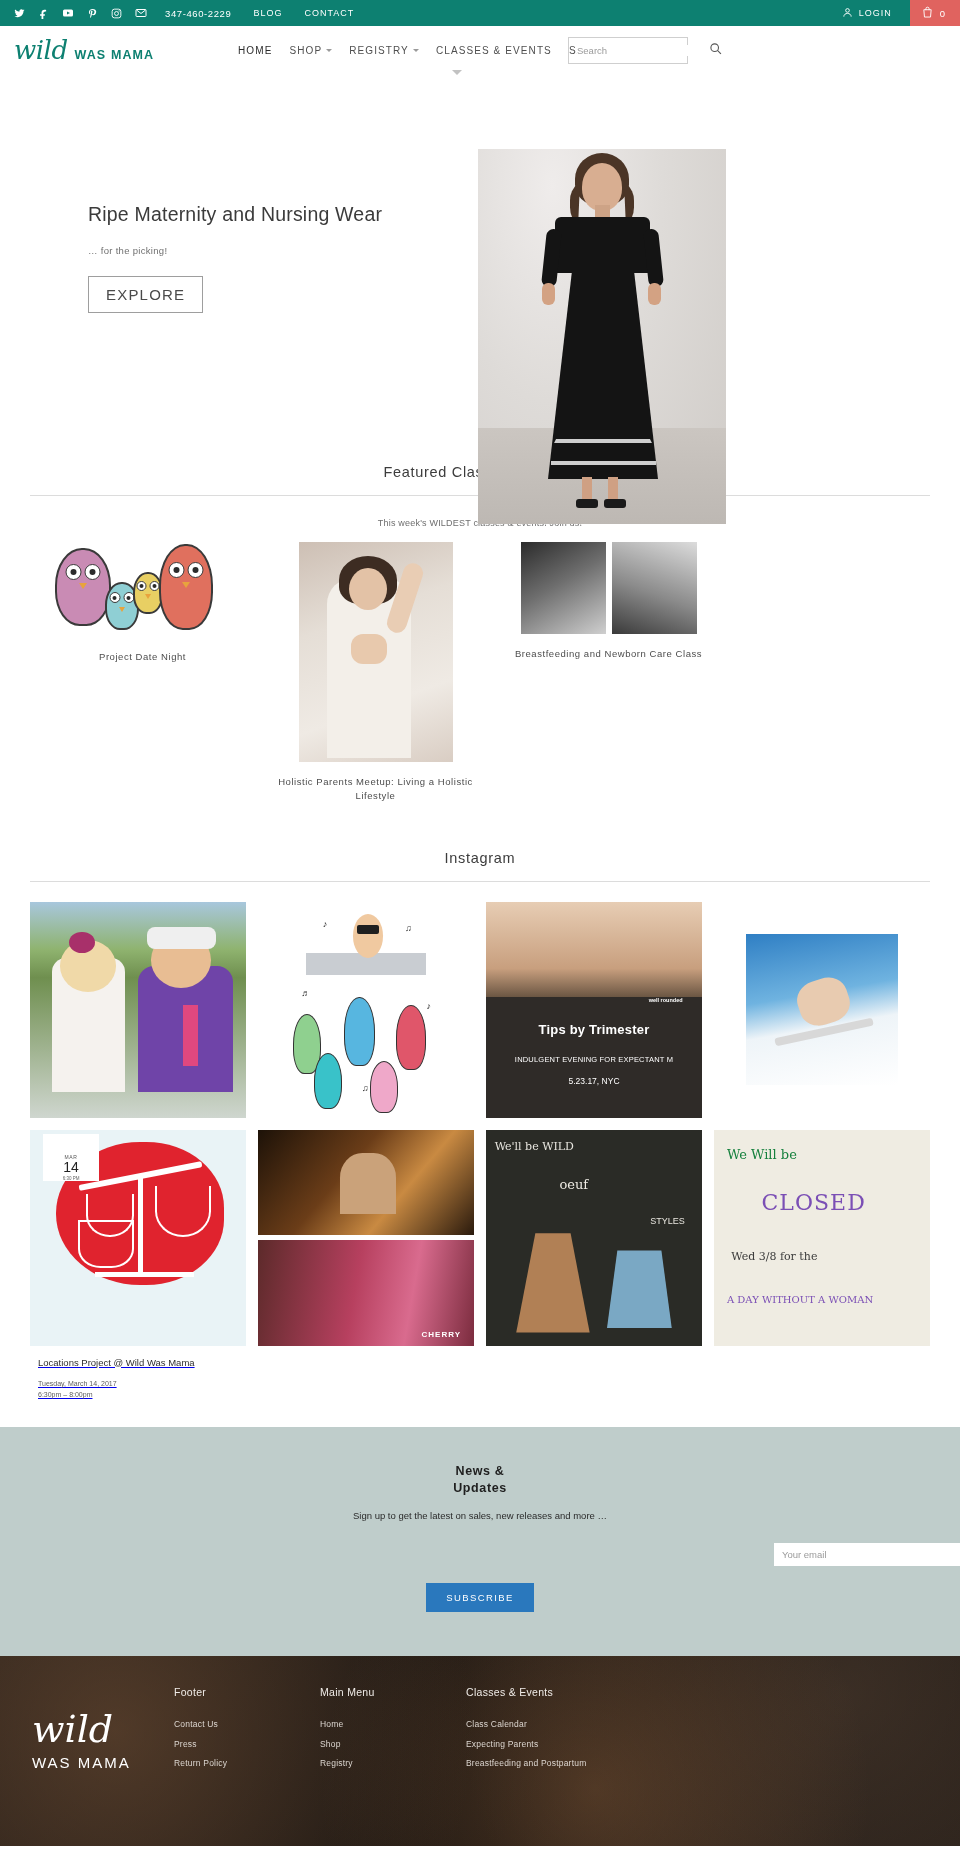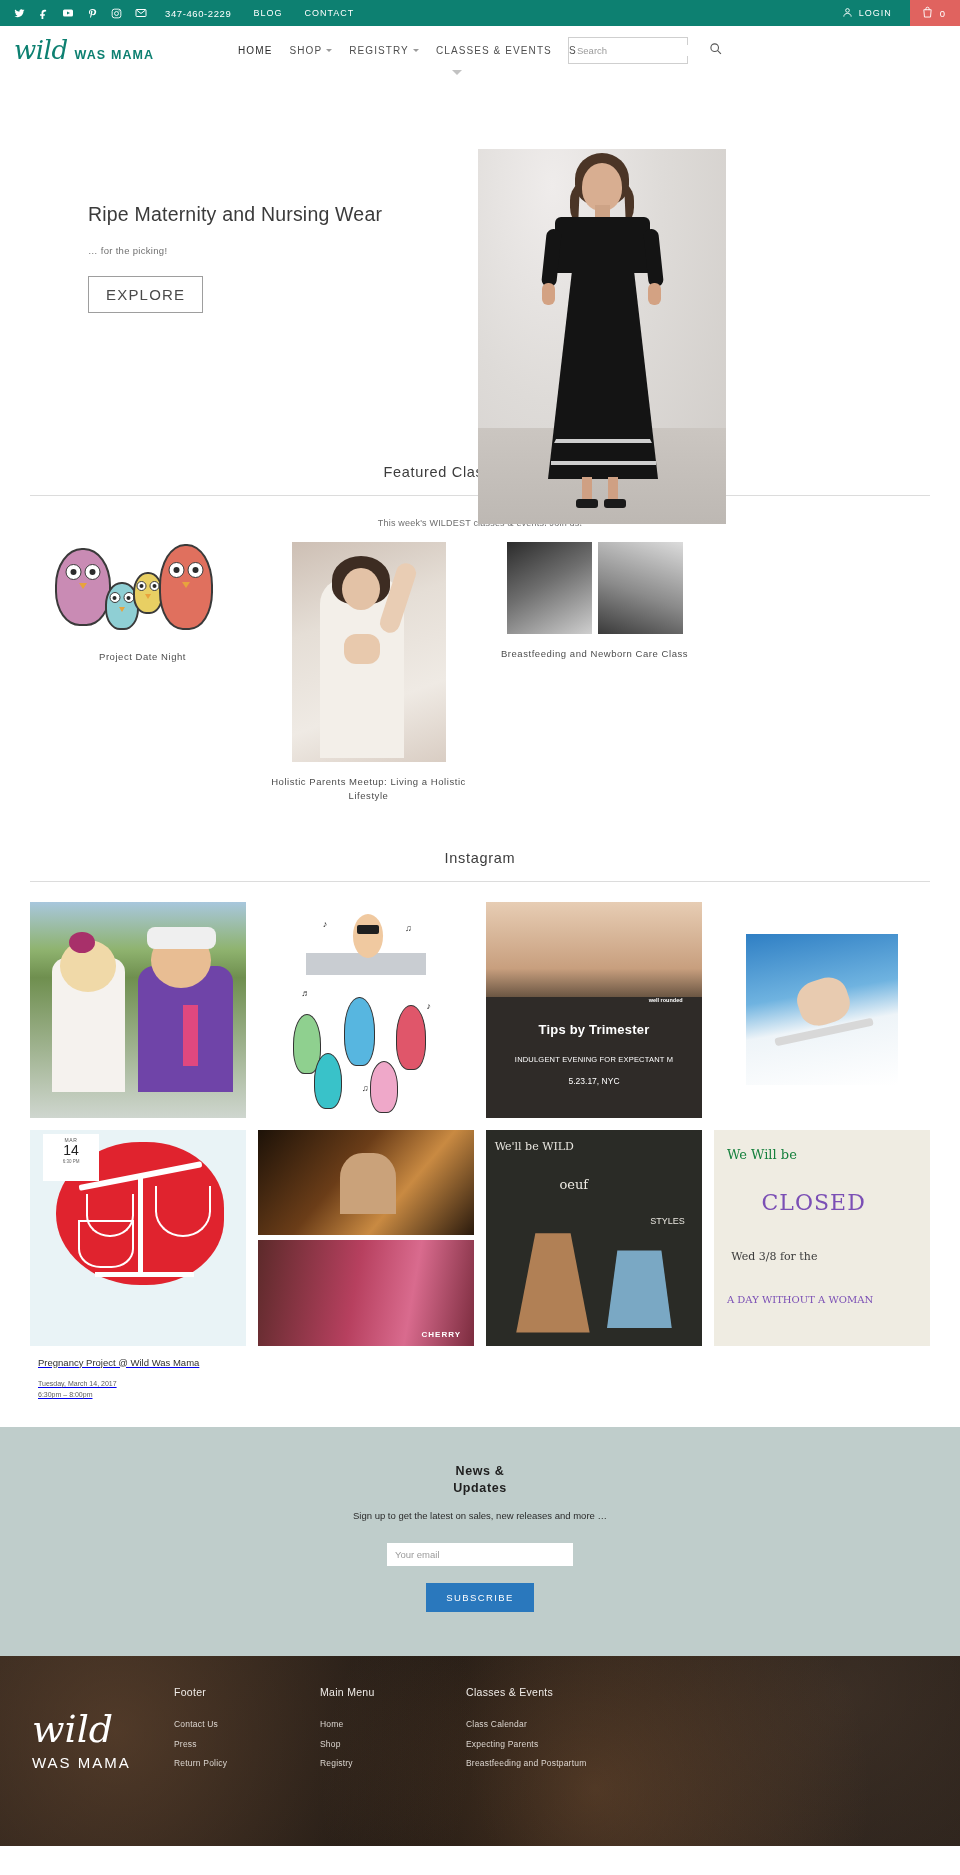--- a/index.html
+++ b/index.html
@@ -159,21 +159,21 @@
     letter-spacing: .7px;
     padding-bottom: 15px;
   }
   .sec-rule { border-bottom: 1px solid #dcdcdc; }
   .sec-sub { text-align: center; font-size: 9px; color: #6e6e6e; padding: 22px 0 14px; letter-spacing: .2px; }
 
   
   .classes {
     display: flex;
     align-items: flex-start;
-    gap: 1px;
+    gap: 8px;
     padding: 0 30px;
   }
   .cls { width: 25%; text-align: center; padding: 0 4px; }
   .cls .thumb { margin: 0 auto; overflow: hidden; position: relative; }
   .cls .name {
     font-size: 9.5px; color: #4d4d4d; line-height: 1.5;
     letter-spacing: .55px; margin-top: 13px;
   }
   
   .owls { width: 176px; height: 95px; position: relative; margin-top: 38px; }
@@ -252,21 +252,21 @@
   .ig4 .ski { position:absolute; left:18%; top:62%; width:66%; height:5%; background:#d8d8d8; border-radius:3px; transform:rotate(-12deg); }
 
   .ig5 { background:#e9f3f6; position:relative; }
   .ig5 .circle { position:absolute; left:12%; top:6%; width:78%; height:66%; background:#e0232e; border-radius:50% 46% 46% 50%; }
   .ig5 .scalebar { position:absolute; left:22%; top:20%; width:58%; height:3%; background:#fff; transform:rotate(-11deg); border-radius:2px; }
   .ig5 .post { position:absolute; left:50%; top:22%; width:2.5%; height:44%; background:#fff; }
   .ig5 .panL { position:absolute; left:26%; top:30%; width:22%; height:20%; background:transparent; border:2px solid #fff; border-radius:0 0 50% 50%; border-top:0; }
   .ig5 .panR { position:absolute; right:16%; top:26%; width:26%; height:24%; border:2px solid #fff; border-radius:0 0 50% 50%; border-top:0; }
   .ig5 .pram { position:absolute; left:22%; top:42%; width:26%; height:22%; border:2px solid #fff; border-radius:0 0 40% 40%; }
   .ig5 .base { position:absolute; left:30%; top:66%; width:46%; height:2.5%; background:#fff; }
-  .ig5 .datebox { position:absolute; left:6%; top:2%; width:26%; height:22%; background:#fff; text-align:center; padding-top:3px; }
+  .ig5 .datebox { position:absolute; left:6%; top:2%; width:26%; height:22%; background:#fff; text-align:center; padding-top:20px; }
   .ig5 .datebox .m { font-size:5px; color:#555; letter-spacing:.6px; }
   .ig5 .datebox .d { font-size:14px; color:#222; line-height:1; }
   .ig5 .datebox .h { font-size:4.5px; color:#666; margin-top:2px; }
   .ig5cap { padding:10px 8px 0; }
   .ig5cap .ttl { font-size:9.5px; color:#2f2f2f; line-height:1.45; }
   .ig5cap .dt { font-size:7px; color:#5c5c5c; margin-top:9px; line-height:1.6; }
 
   .ig6 { display:flex; flex-direction:column; gap:5px; }
   .ig6 .a { flex:1; background:linear-gradient(130deg,#1d1208,#6b3d18 40%,#c98a42 65%,#2a1a0d); position:relative; }
   .ig6 .a .dj { position:absolute; left:38%; top:22%; width:26%; height:58%; background:#caa27a; border-radius:40% 40% 0 0; }
@@ -288,21 +288,21 @@
 
   
   .news {
     background: #bfcdcb;
     margin-top: 26px;
     padding: 36px 0 44px;
     text-align: center;
   }
   .news h3 { font-size: 12.5px; color: #1f1f1f; letter-spacing: .6px; line-height: 1.35; font-weight: 700; }
   .news p { font-size: 9.5px; color: #2b2b2b; margin-top: 14px; }
-  .news .row { margin-top: 22px; display:flex; justify-content:center; }
+  .news .row { margin-top: 22px; display:flex; justify-content:flex-end; }
   .news input {
     width: 186px; height: 23px; border: 0; outline: 0;
     padding: 0 8px; font-size: 9.5px; color: #555;
     font-family: "Liberation Sans", sans-serif; background:#fff;
   }
   .news input::placeholder { color: #9b9b9b; }
   .news button {
     margin-top: 17px; background: #2a78bd; color: #fff; border: 0;
     padding: 9px 20px; font-size: 9.5px; letter-spacing: 1.4px; cursor: pointer;
     font-family: "Liberation Sans", sans-serif;
@@ -604,21 +604,21 @@
       <div class="scalebar"></div>
       <div class="pram"></div>
       <div class="base"></div>
       <div class="datebox">
         <div class="m">MAR</div>
         <div class="d">14</div>
         <div class="h">6:30 PM</div>
       </div>
     </div>
     <div class="ig5cap">
-      <div class="ttl">Pregnancy Project @ Wild Was Mama</div>
+      <div class="ttl">Locations Project @ Wild Was Mama</div>
       <div class="dt">
         <span>Tuesday, March 14, 2017</span><br>
         <span>6:30pm – 8:00pm</span>
       </div>
     </div>
   </a>
 
   <a href="#" class="ig-cell">
     <div class="ig-sq ig6">
       <div class="a">

